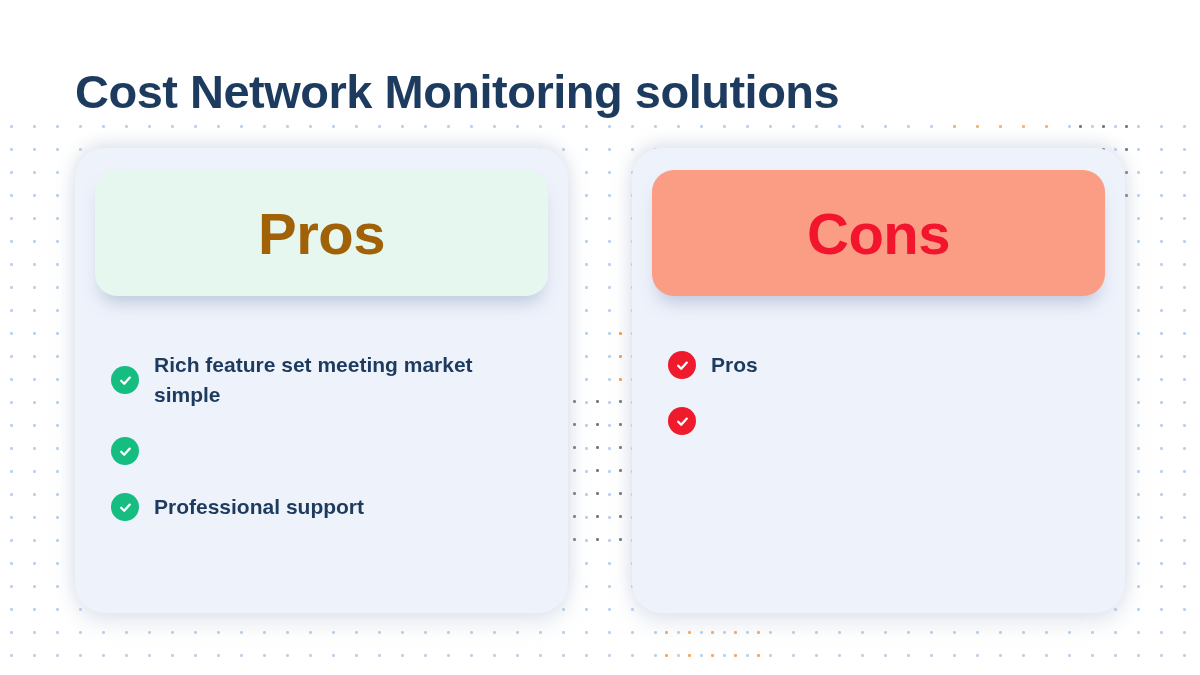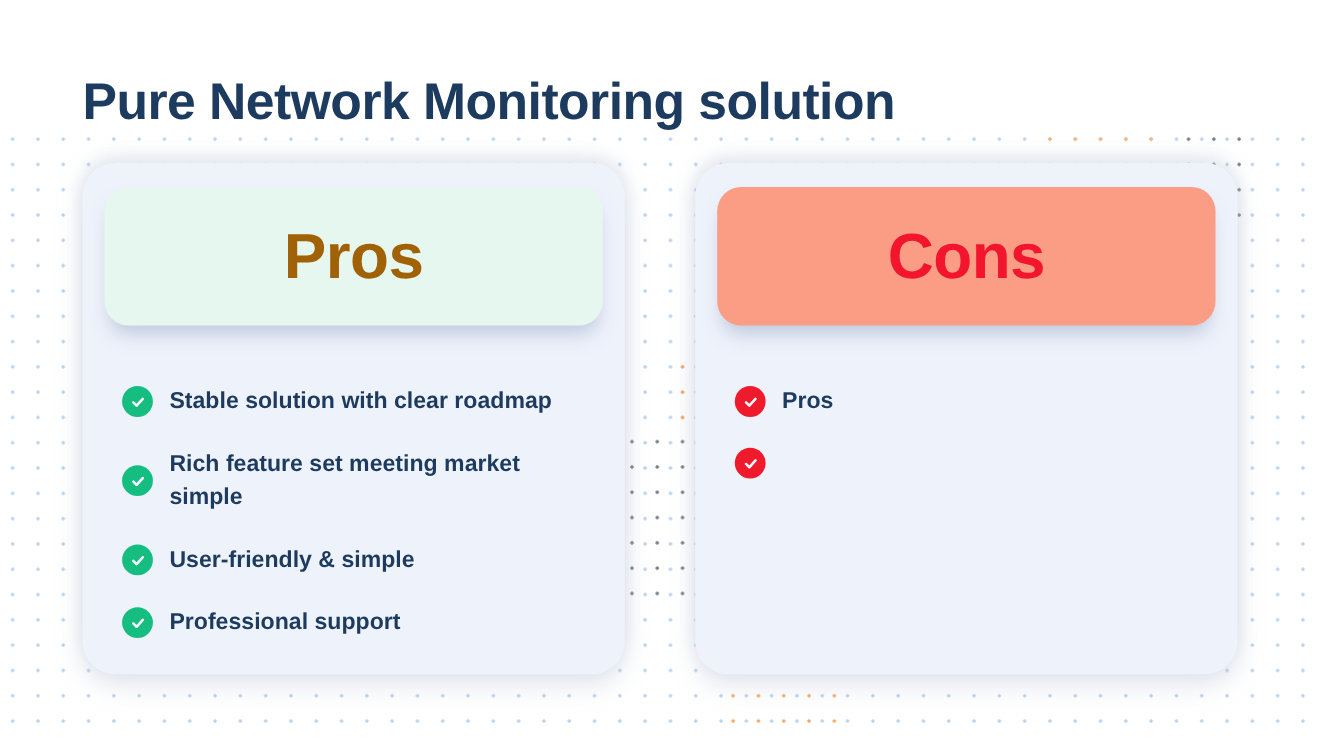--- a/index.html
+++ b/index.html
@@ -70,50 +70,41 @@
 
 <div class="canvas">
 
   <div class="dots dots-blue"></div>
   <div class="dots dots-dark-mid"></div>
   <div class="dots dots-orange-mid"></div>
   <div class="dots dots-orange-topright"></div>
   <div class="dots dots-dark-topright"></div>
   <div class="dots dots-orange-bottom"></div>
 
-  <h1 class="page-title">Pure Network Monitoring solution</h1>
+  <h1 class="page-title">Cost Network Monitoring solutions</h1>
 
   <section class="card card-pros">
     <div class="card-header header-pros">
       <span class="header-label">Pros</span>
     </div>
     <ul class="items">
-      <li class="item">
-        <span class="badge badge-green">
-          <svg width="15" height="15" viewBox="0 0 15 15">
-              <polyline points="3.2,7.8 6.2,10.8 11.8,4.6" fill="none" stroke="#ffffff" stroke-width="2.3" stroke-linecap="round" stroke-linejoin="round"></polyline>
-            </svg>
-        </span>
-        <span class="item-text">Stable solution with clear roadmap</span>
-      </li>
       <li class="item">
         <span class="badge badge-green">
           <svg width="15" height="15" viewBox="0 0 15 15">
               <polyline points="3.2,7.8 6.2,10.8 11.8,4.6" fill="none" stroke="#ffffff" stroke-width="2.3" stroke-linecap="round" stroke-linejoin="round"></polyline>
             </svg>
         </span>
         <span class="item-text">Rich feature set meeting market simple</span>
       </li>
       <li class="item">
         <span class="badge badge-green">
           <svg width="15" height="15" viewBox="0 0 15 15">
               <polyline points="3.2,7.8 6.2,10.8 11.8,4.6" fill="none" stroke="#ffffff" stroke-width="2.3" stroke-linecap="round" stroke-linejoin="round"></polyline>
             </svg>
         </span>
-        <span class="item-text">User-friendly &amp; simple</span>
       </li>
       <li class="item">
         <span class="badge badge-green">
           <svg width="15" height="15" viewBox="0 0 15 15">
               <polyline points="3.2,7.8 6.2,10.8 11.8,4.6" fill="none" stroke="#ffffff" stroke-width="2.3" stroke-linecap="round" stroke-linejoin="round"></polyline>
             </svg>
         </span>
         <span class="item-text">Professional support</span>
       </li>
     </ul>

